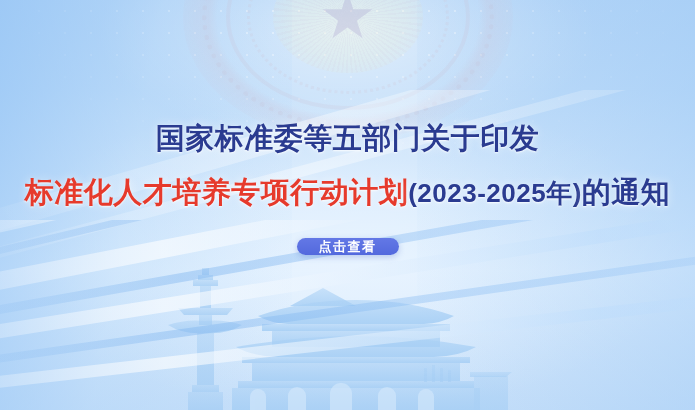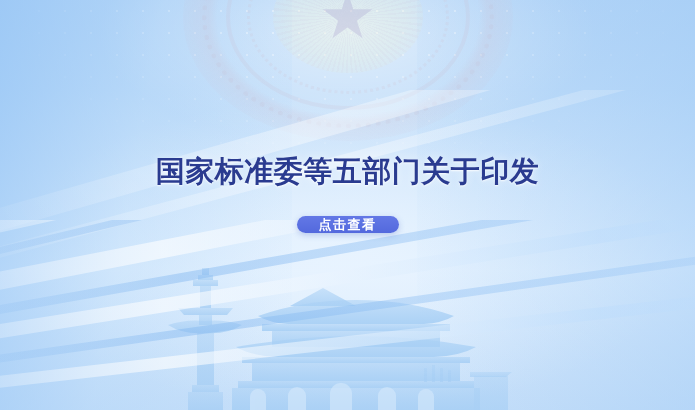--- a/index.html
+++ b/index.html
@@ -105,21 +105,20 @@
         background:linear-gradient(90deg, rgba(255,255,255,0) 0%, rgba(255,255,255,.40) 40%, rgba(255,255,255,0) 100%);}
   .rayT1{bottom:40px;height:22px;transform:rotate(-16deg);}
   .rayT2{bottom:14px;height:11px;transform:rotate(-15deg);}
 
   
   .content{
     position:absolute; inset:0;
     display:flex; flex-direction:column;
     align-items:center;
     z-index:5;
-    margin-top:33px;
   }
   .title-line{
     font-weight:bold;
     letter-spacing:.5px;
     white-space:nowrap;
     text-shadow:0 1px 2px rgba(255,255,255,.85), 0 0 10px rgba(255,255,255,.6);
   }
   .line1{
     margin-top:119px;
     font-size:29px;
@@ -250,16 +249,19 @@
     <div class="ray dark ray4"></div>
     <div class="ray ray5"></div>
     <div class="ray dark ray6"></div>
     <div class="ray ray7"></div>
   </div>
 
   <div class="content">
 
     <div class="title-line line1">国家标准委等五部门关于印发</div>
 
+    <div class="title-line line2">
+      <span class="red">标准化人才培养专项行动计划</span><span class="blue paren">(2023-2025年)</span><span class="blue">的通知</span>
+    </div>
 
     <button class="btn">点击查看</button>
   </div>
 </div>
 
 </body></html>

